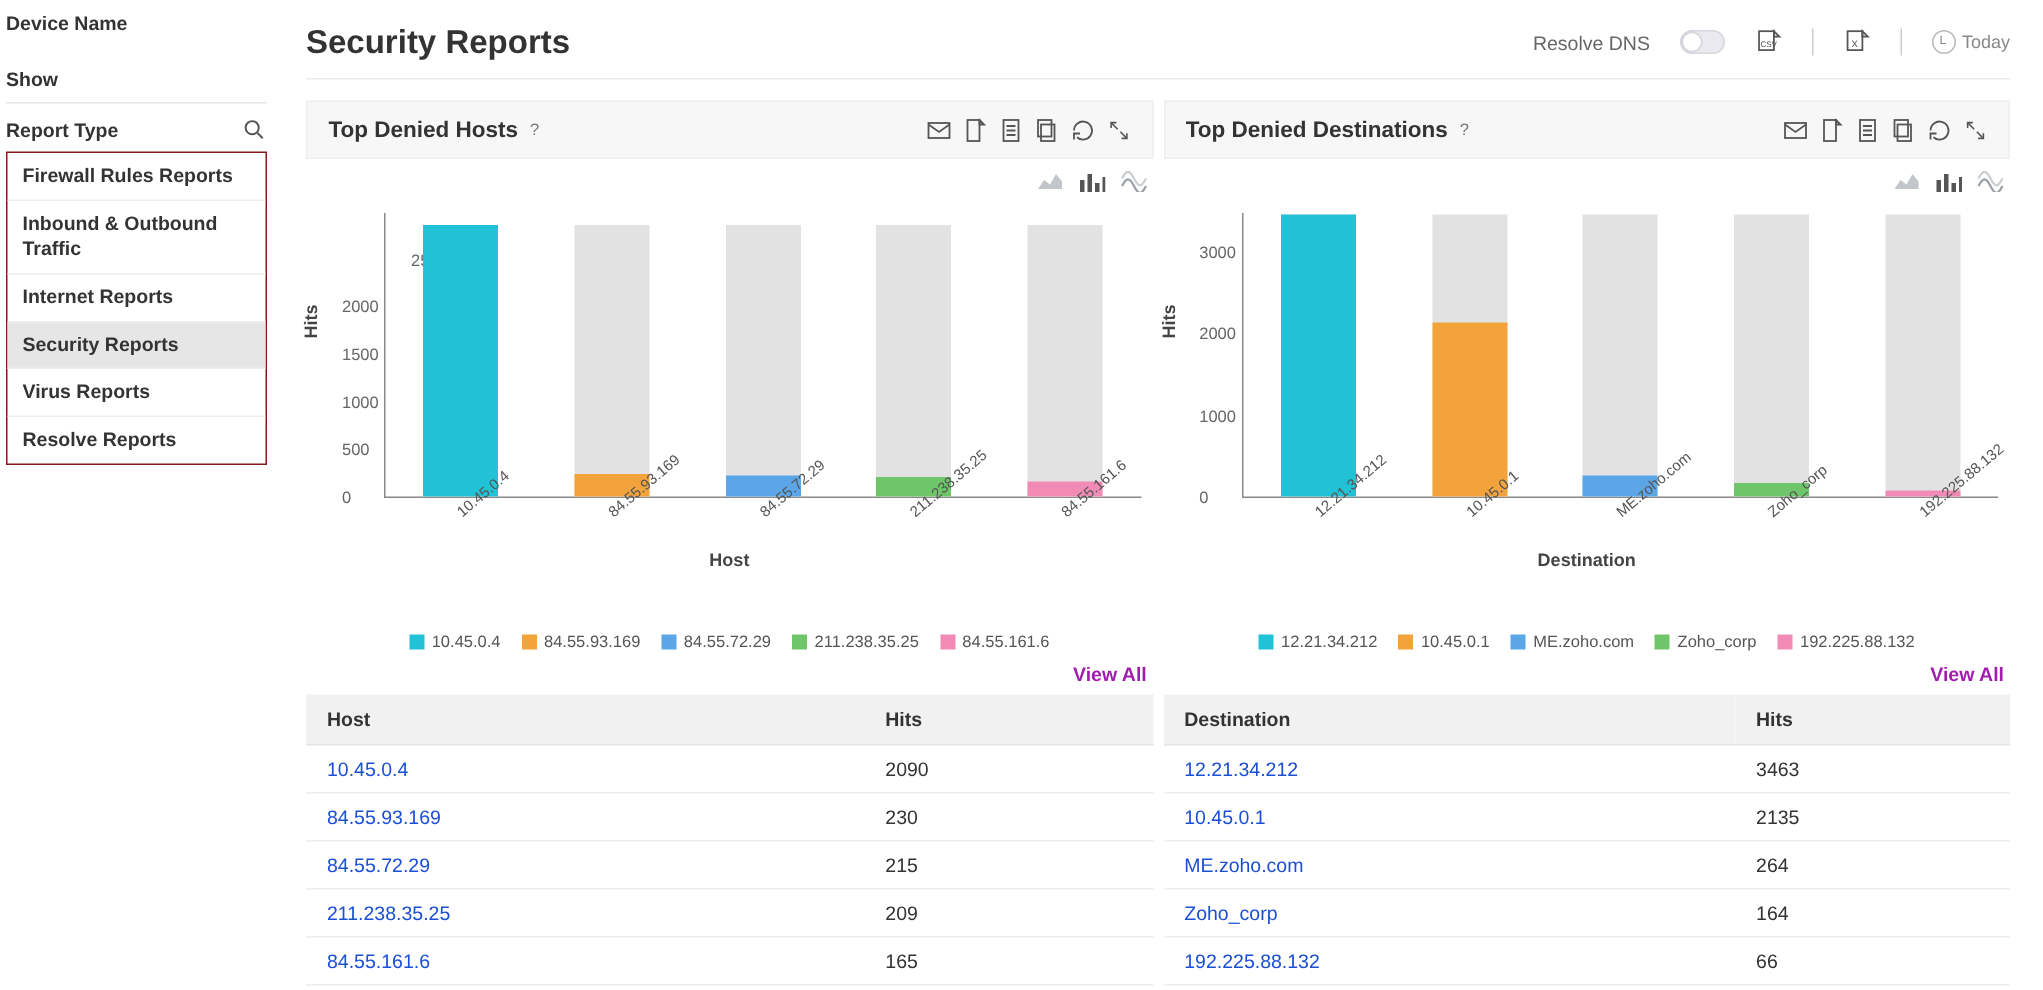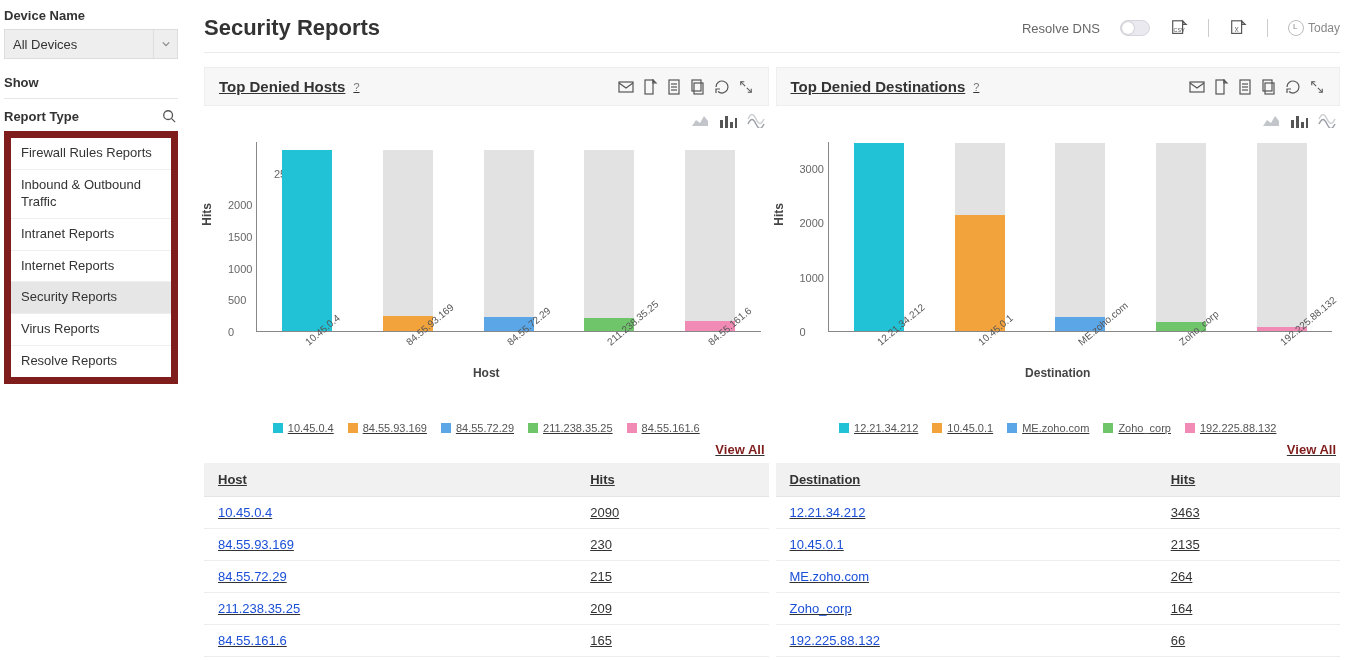--- a/index.html
+++ b/index.html
@@ -15,21 +15,22 @@
     font-size:13px; cursor:pointer;
   }
   .select .chev {
     width:24px; height:100%; border-left:1px solid #ddd;
     display:flex; align-items:center; justify-content:center; color:#888;
   }
   .sec-gap { height:12px; }
   .hr { height:1px; background:#e6e6e6; margin:8px 0; }
   .report-type-hdr { display:flex; align-items:center; justify-content:space-between; margin:4px 0 6px;}
   .tree {
-    border:7px solid #7f1d1d;
+    border:1px solid #7f1d1d;
+    font-weight:bold;
   }
   .tree-item {
     padding:7px 10px; font-size:13px; border-bottom:1px solid #eee; cursor:pointer; line-height:1.3;
   }
   .tree-item:last-child { border-bottom:none; }
   .tree-item.active { background:#e6e6e6; }
 
   
   .main { flex:1; padding:8px 22px 0 22px; overflow:hidden; display:flex; flex-direction:column; }
   .titlebar { display:flex; align-items:center; justify-content:space-between; height:40px; }
@@ -40,21 +41,21 @@
   }
   .toggle::after{ content:""; position:absolute; left:1px; top:1px; width:12px; height:12px; border-radius:50%; background:#fff; box-shadow:0 0 2px rgba(0,0,0,.3);}
   .icon-btn { width:18px; height:18px; color:#555; display:flex; align-items:center; justify-content:center; cursor:pointer;}
   .vr { width:1px; height:18px; background:#ccc; }
   .today { display:flex; align-items:center; gap:4px; font-size:12px; color:#888;}
   .clock-ic{ width:16px; height:16px; border:1px solid #bbb; border-radius:50%; position:relative;}
   .clock-ic::after{content:"L"; position:absolute; font-size:8px; left:4px; top:1px; color:#888;}
 
   .main-hr { height:1px; background:#eaeaea; margin-top:4px; }
 
-  .panels { display:flex; gap:7px; margin-top:14px;text-decoration:underline; }
+  .panels { display:flex; gap:7px; margin-top:14px; }
   .panel { flex:1; min-width:0; }
   .panel-hd {
     background:#f7f7f7; border:1px solid #eee; padding:10px 14px;
     display:flex; align-items:center; justify-content:space-between;
   }
   .panel-hd .t { font-size:15px; font-weight:700; display:flex; align-items:center; gap:8px;}
   .panel-hd .help { font-weight:400; color:#777; font-size:11px;}
   .panel-icns { display:flex; align-items:center; gap:8px; color:#777; }
   .panel-icns .icon-btn { width:16px; height:16px;}
 
@@ -79,63 +80,54 @@
   .xlab {
     position:absolute; top:100%; left:50%; transform: translateX(-4px) rotate(-40deg);
     transform-origin:left top; font-size:10px; color:#555; margin-top:8px; white-space:nowrap;
   }
   .xtitle { position:absolute; left:50%; transform:translateX(-50%); bottom:12px; font-size:12px; font-weight:600; color:#444;}
   .legend { display:flex; justify-content:center; gap:14px; flex-wrap:wrap; font-size:11px; color:#555; margin-top:30px;}
   .lg-item { display:flex; align-items:center; gap:5px;}
   .lg-sw { width:10px; height:10px; }
 
   .viewall { text-align:right; margin:8px 4px 6px;}
-  .viewall a { color:#7f1d1d; text-decoration:none; font-size:13px; font-weight:600;}
+  .viewall a { color:#a21caf; text-decoration:none; font-size:13px; font-weight:600;}
 
   table.data { width:100%; border-collapse:collapse; }
   table.data th {
     text-align:left; background:#f1f1f1; padding:9px 14px; font-size:13px; font-weight:700; border-bottom:1px solid #e4e4e4;
   }
   table.data td {
     padding:8px 14px; font-size:13px; border-bottom:1px solid #eee;
   }
   table.data td:first-child a { color:#1a4fd6; text-decoration:none; }
 
 </style>
 </head>
 <body>
 
 <div class="sidebar">
   <div class="field-label">Device Name</div>
-  <div class="select">
-    <span>All Devices</span>
-    <span class="chev">
-      <svg width="8" height="8" viewBox="0 0 10 10">
-          <path d="M1 3l4 4 4-4" fill="none" stroke="currentColor" stroke-width="1.5"></path>
-        </svg>
-    </span>
-  </div>
 
   <div class="sec-gap"></div>
   <div class="field-label">Show</div>
 
   <div class="hr"></div>
   <div class="report-type-hdr">
     <div class="field-label" style="margin:0">Report Type</div>
     <span class="icon-btn">
       <svg width="14" height="14" viewBox="0 0 16 16" fill="none" stroke="currentColor" stroke-width="1.5">
           <circle cx="7" cy="7" r="5"></circle>
           <line x1="11" y1="11" x2="15" y2="15"></line>
         </svg>
     </span>
   </div>
   <div class="tree" id="tree">
       <div class="tree-item">Firewall Rules Reports</div>
       <div class="tree-item">Inbound &amp; Outbound Traffic</div>
-      <div class="tree-item">Intranet Reports</div>
       <div class="tree-item">Internet Reports</div>
       <div class="tree-item active">Security Reports</div>
       <div class="tree-item">Virus Reports</div>
       <div class="tree-item">Resolve Reports</div>
     </div>
 </div>
 
 <div class="main">
   <div class="titlebar">
     <h1>Security Reports</h1>

